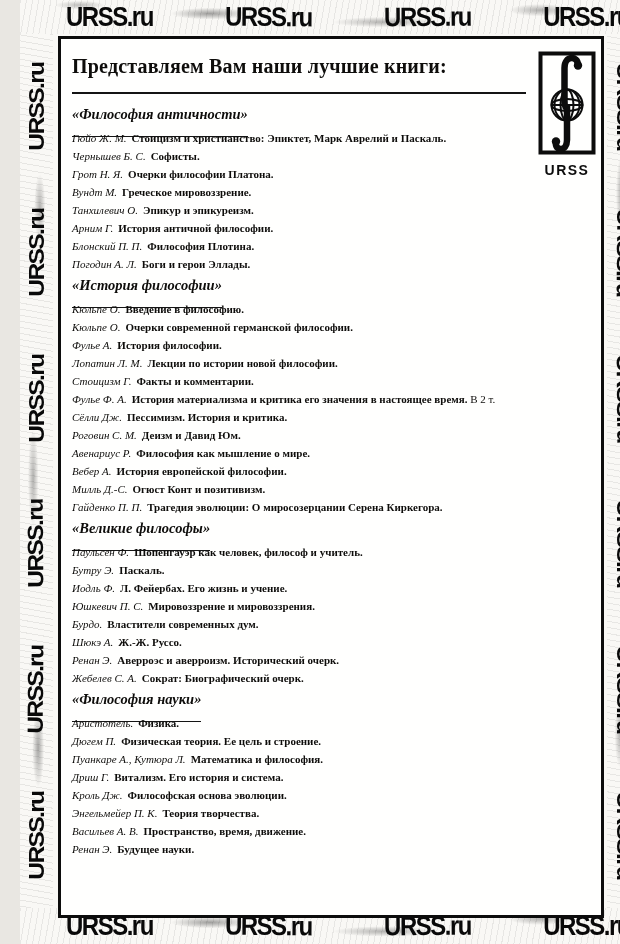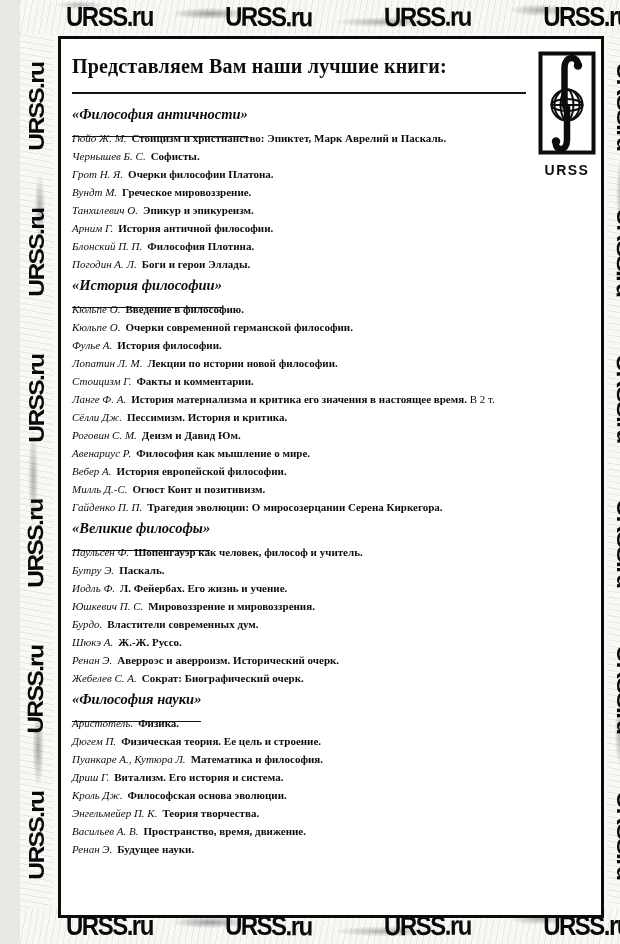--- a/index.html
+++ b/index.html
@@ -117,21 +117,21 @@
         <div class="book-line"><span class="author">Танхилевич О.</span><span class="btitle">Эпикур и эпикуреизм.</span></div>
         <div class="book-line"><span class="author">Арним Г.</span><span class="btitle">История античной философии.</span></div>
         <div class="book-line"><span class="author">Блонский П. П.</span><span class="btitle">Философия Плотина.</span></div>
         <div class="book-line"><span class="author">Погодин А. Л.</span><span class="btitle">Боги и герои Эллады.</span></div>
         <div class="sec-header"><span class="sec-header-text">«История философии»</span></div>
         <div class="book-line"><span class="author">Кюльпе О.</span><span class="btitle">Введение в философию.</span></div>
         <div class="book-line"><span class="author">Кюльпе О.</span><span class="btitle">Очерки современной германской философии.</span></div>
         <div class="book-line"><span class="author">Фулье А.</span><span class="btitle">История философии.</span></div>
         <div class="book-line"><span class="author">Лопатин Л. М.</span><span class="btitle">Лекции по истории новой философии.</span></div>
         <div class="book-line"><span class="author">Стоицизм Г.</span><span class="btitle">Факты и комментарии.</span></div>
-        <div class="book-line"><span class="author">Ланге Ф. А.</span><span class="btitle">История материализма и критика его значения в настоящее время.</span><span class="bsuffix"> В 2 т.</span></div>
+        <div class="book-line"><span class="author">Фулье Ф. А.</span><span class="btitle">История материализма и критика его значения в настоящее время.</span><span class="bsuffix"> В 2 т.</span></div>
         <div class="book-line"><span class="author">Сёлли Дж.</span><span class="btitle">Пессимизм. История и критика.</span></div>
         <div class="book-line"><span class="author">Роговин С. М.</span><span class="btitle">Деизм и Давид Юм.</span></div>
         <div class="book-line"><span class="author">Авенариус Р.</span><span class="btitle">Философия как мышление о мире.</span></div>
         <div class="book-line"><span class="author">Вебер А.</span><span class="btitle">История европейской философии.</span></div>
         <div class="book-line"><span class="author">Милль Д.-С.</span><span class="btitle">Огюст Конт и позитивизм.</span></div>
         <div class="book-line"><span class="author">Гайденко П. П.</span><span class="btitle">Трагедия эволюции: О миросозерцании Серена Киркегора.</span></div>
         <div class="sec-header"><span class="sec-header-text">«Великие философы»</span></div>
         <div class="book-line"><span class="author">Паульсен Ф.</span><span class="btitle">Шопенгауэр как человек, философ и учитель.</span></div>
         <div class="book-line"><span class="author">Бутру Э.</span><span class="btitle">Паскаль.</span></div>
         <div class="book-line"><span class="author">Иодль Ф.</span><span class="btitle">Л. Фейербах. Его жизнь и учение.</span></div>

